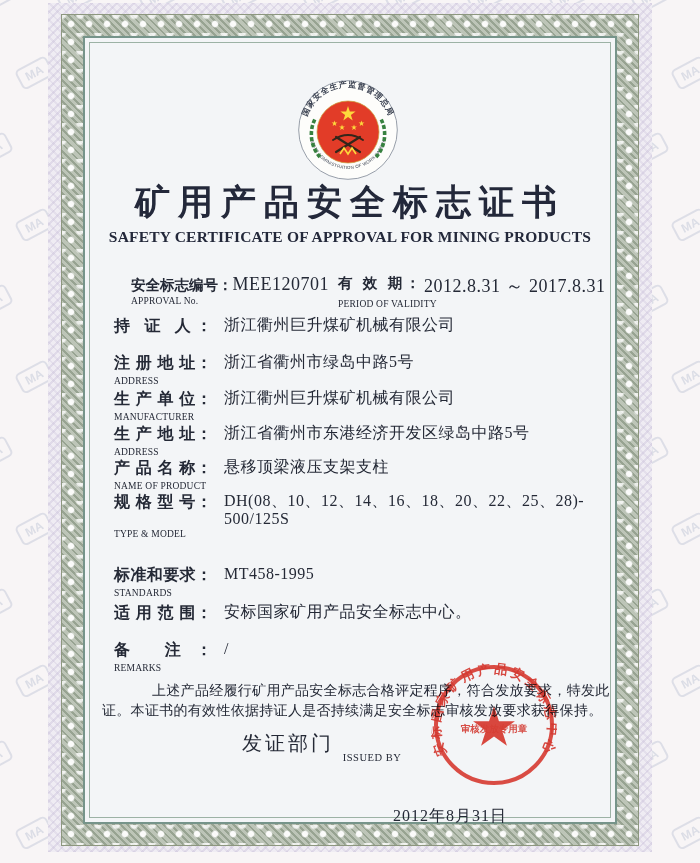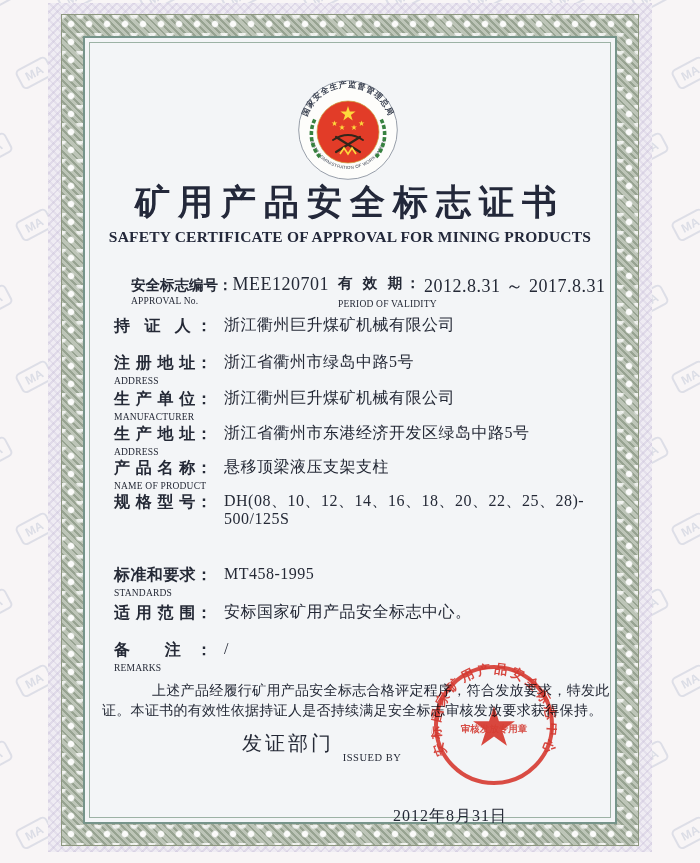--- a/index.html
+++ b/index.html
@@ -280,20 +280,21 @@
           <span class="lbl">生 产 地 址：</span><span class="val">浙江省衢州市东港经济开发区绿岛中路5号</span>
           <div class="sub">ADDRESS</div>
         </div>
         <div class="row" style="top:420px">
           <span class="lbl">产 品 名 称：</span><span class="val">悬移顶梁液压支架支柱</span>
           <div class="sub">NAME OF PRODUCT</div>
         </div>
         <div class="row" style="top:454px">
           <span class="lbl">规 格 型 号：</span><span class="val">DH(08、10、12、14、16、18、20、22、25、28)-
 500/125S</span>
+          <div class="sub">TYPE &amp; MODEL</div>
         </div>
         <div class="row" style="top:527px">
           <span class="lbl">标准和要求：</span><span class="val">MT458-1995</span>
           <div class="sub">STANDARDS</div>
         </div>
         <div class="row" style="top:565px">
           <span class="lbl">适 用 范 围：</span><span class="val">安标国家矿用产品安全标志中心。</span>
         </div>
         <div class="row" style="top:602px">
           <span class="lbl">备 注：</span><span class="val">/</span>

